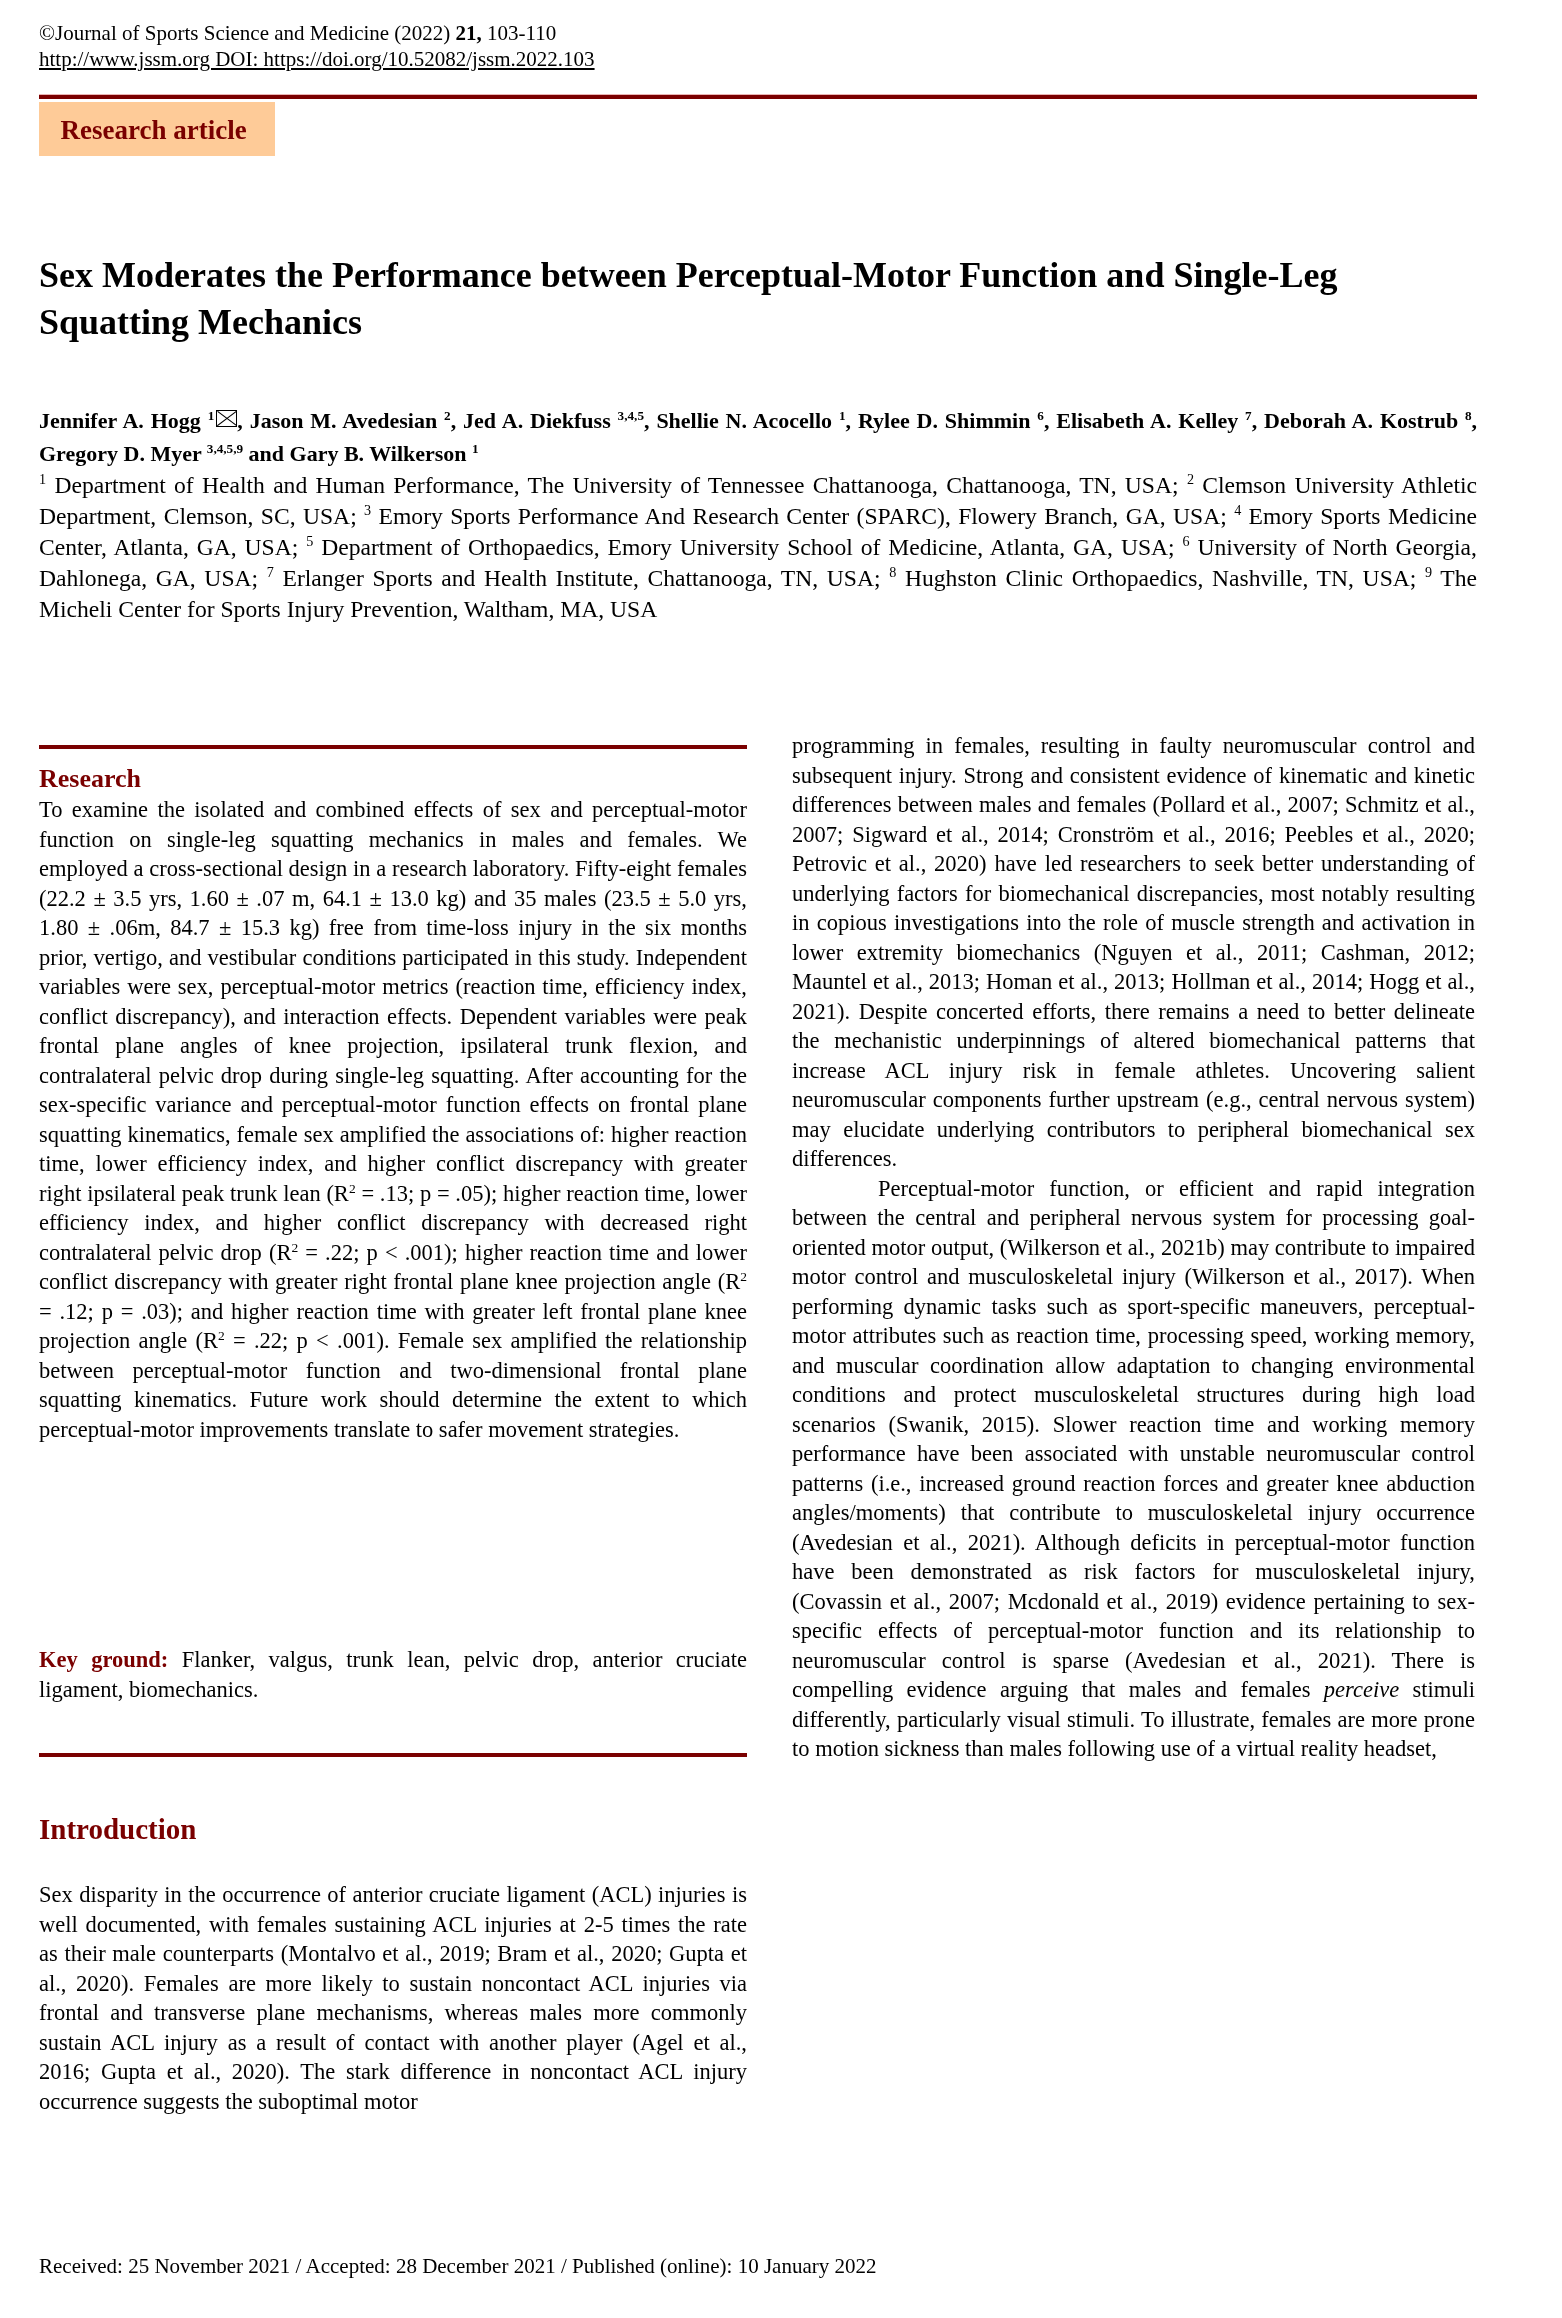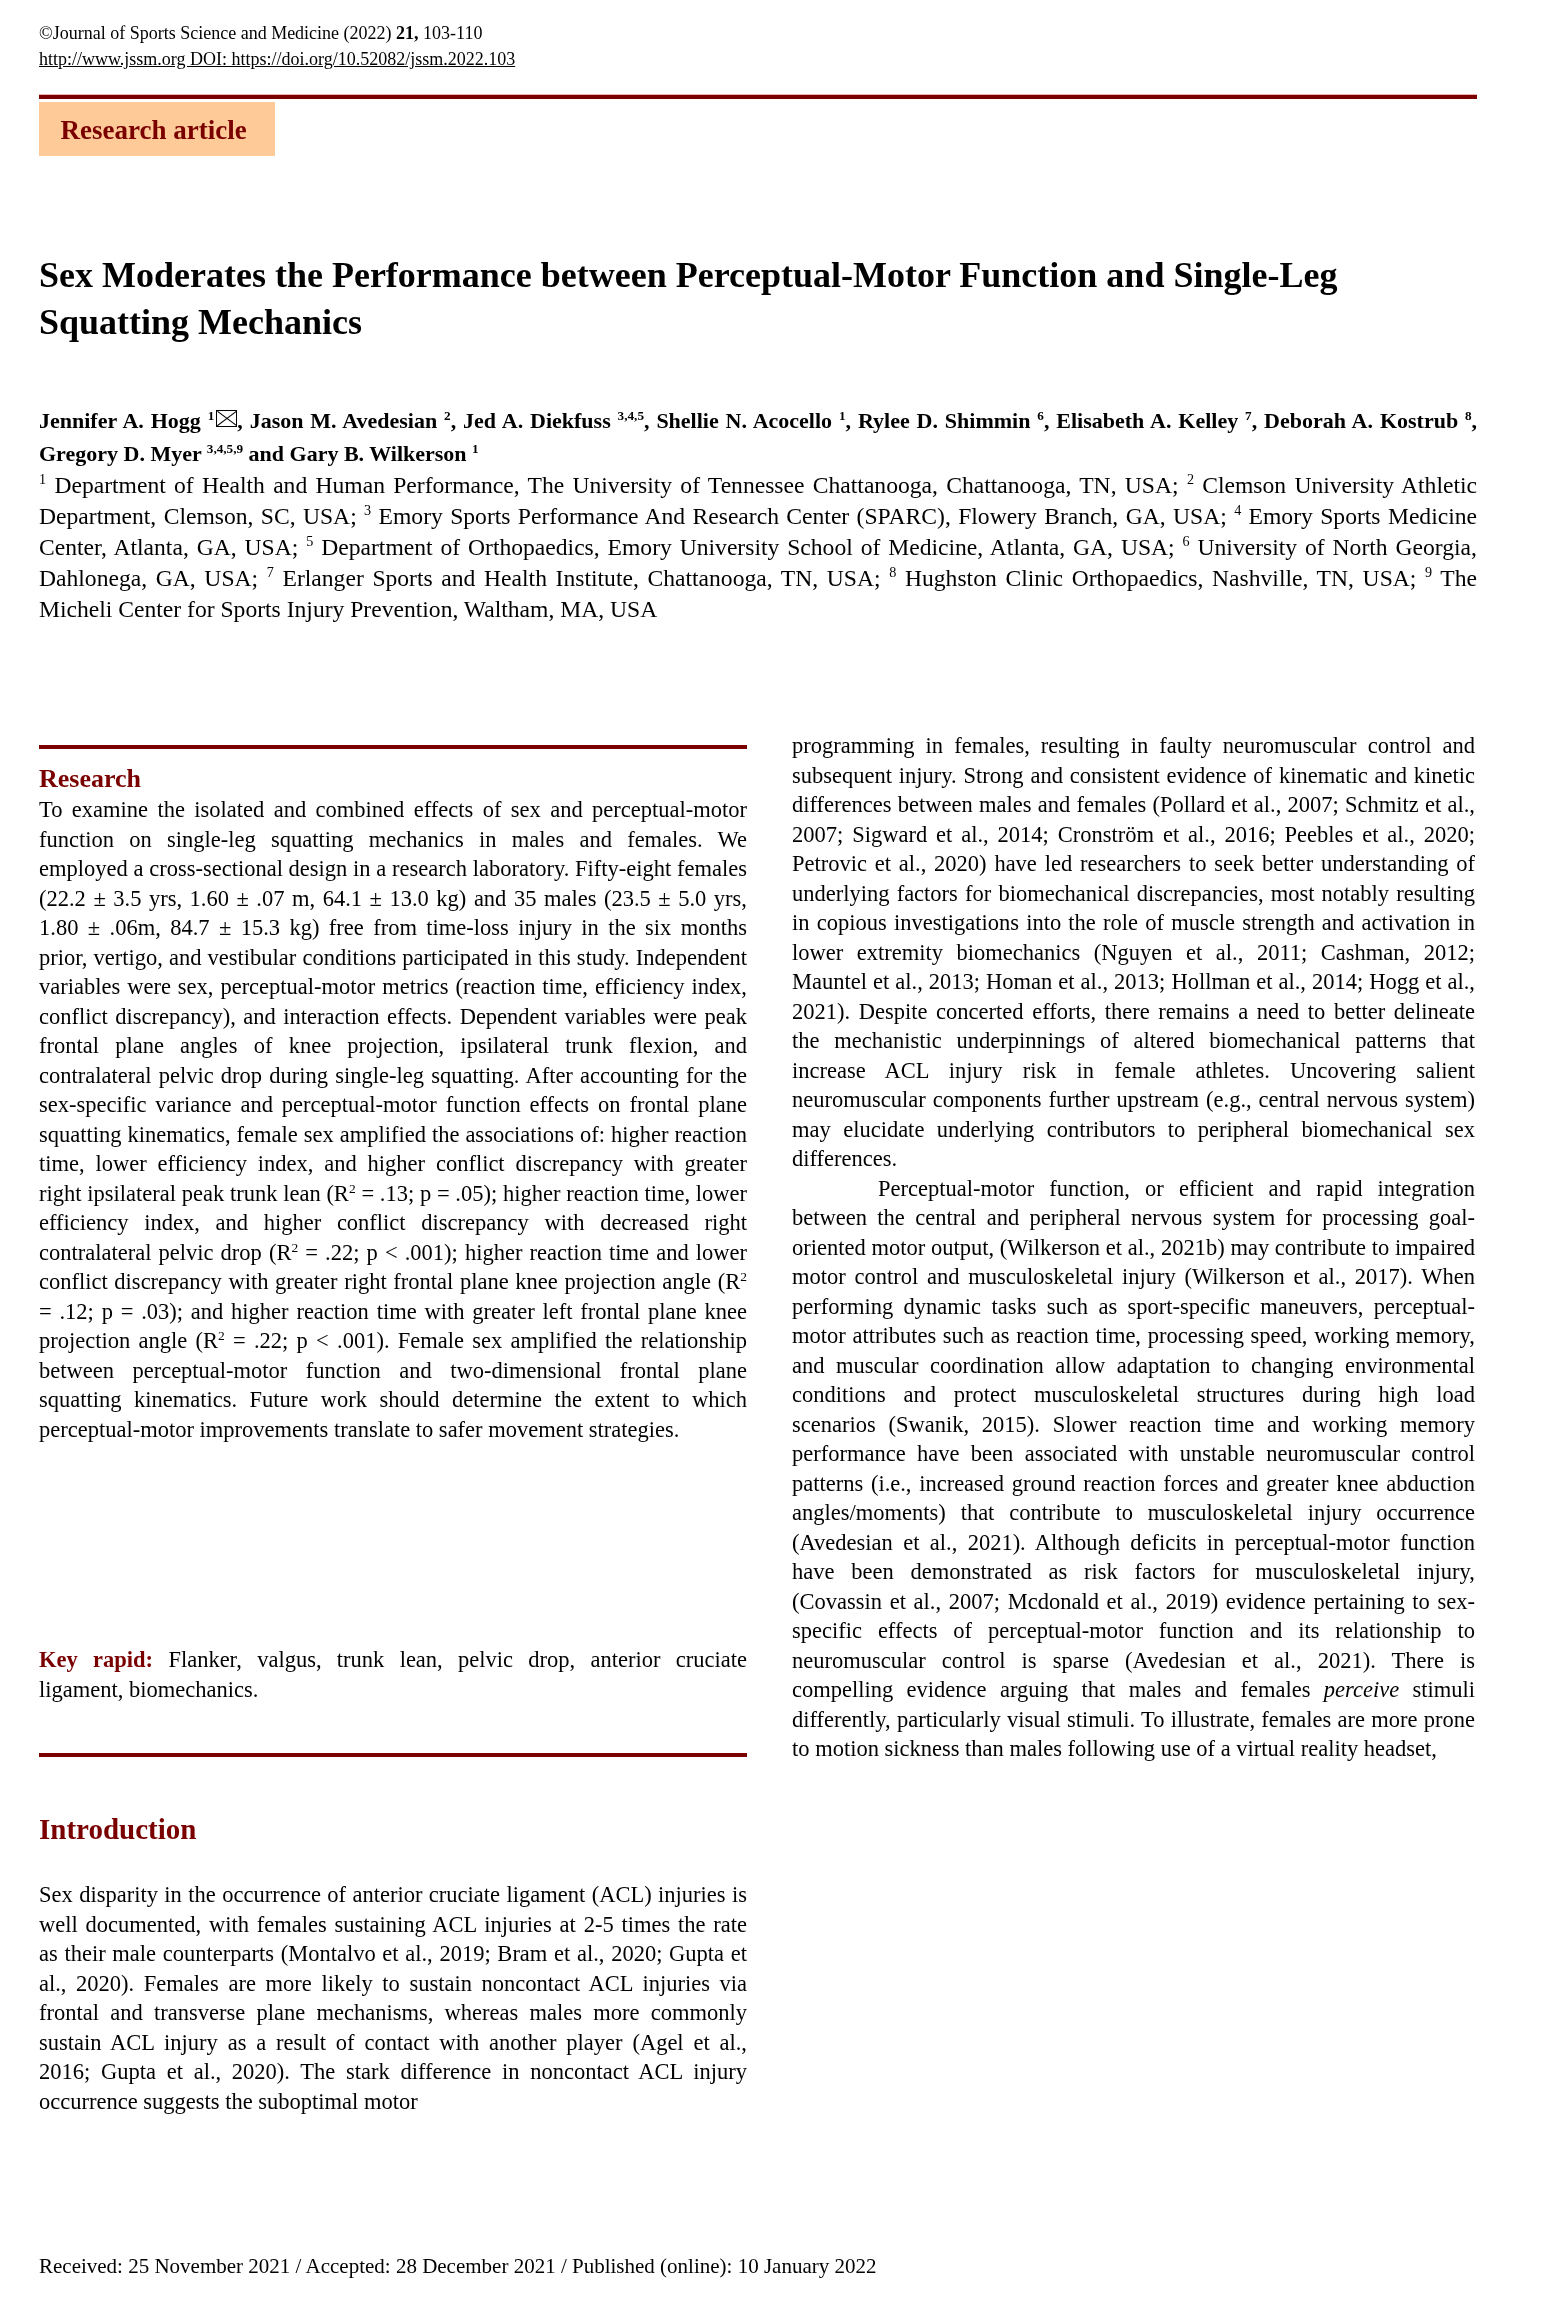--- a/index.html
+++ b/index.html
@@ -1,19 +1,19 @@
 <!DOCTYPE html>
 <html style="font-size:11.4px"><head>
 <meta charset="utf-8">
 <style>
   html, body { margin: 0; padding: 0; background: #ffffff; }
   body { width: 1563px; height: 2319px; position: relative; overflow: hidden;
          font-family: "Liberation Serif", "DejaVu Serif", serif; color: #000; }
   .abs { position: absolute; }
-  .hdr { left: 39px; font-size: 18px; line-height: 26px; }
+  .hdr { left: 39px; font-size: 21px; line-height: 26px; }
   .hdr b { font-weight: bold; }
   .rule-top { left: 39px; top: 94px; width: 1438px; height: 4.3px; background: #7a0000; border-top: 0.7px solid #e9b3b3; }
   .badge { left: 39px; top: 102px; width: 236px; height: 54px; background: #fecb98; }
   .badge span { position: absolute; left: 21.5px; top: 13px; font-size: 27px; font-weight: bold; color: #7a0000; }
   .title { left: 39px; top: 252px; width: 1438px; font-size: 36px; line-height: 47px; font-weight: bold; }
   .authors { left: 39px; top: 404px; width: 1438px; font-size: 22px; line-height: 33px; font-weight: bold; text-align: justify; }
   .authors sup, .affil sup, .abs-text sup { font-size: 0.6em; vertical-align: super; line-height: 0; }
   .mail-icon { display: inline-block; width: 21.5px; height: 17px; border: 1.4px solid #000; position: relative; vertical-align: 1.4px; margin-left: 1.4px; box-sizing: border-box; overflow: hidden; }
   .mail-icon::before, .mail-icon::after { content: ""; position: absolute; top: 7.2px; left: -2.1px; width: 24px; height: 1.4px; background: #000; }
   .mail-icon::before { transform: rotate(37deg); }
@@ -53,21 +53,21 @@
 <div class="abs affil">
   <sup>1</sup> <span>Department of Health and Human Performance, The University of Tennessee Chattanooga, Chattanooga, TN, USA; </span><sup>2</sup> <span>Clemson University Athletic Department, Clemson, SC, USA; </span><sup>3</sup> <span>Emory Sports Performance And Research Center (SPARC), Flowery Branch, GA, USA; </span><sup>4</sup> <span>Emory Sports Medicine Center, Atlanta, GA, USA; </span><sup>5</sup> <span>Department of Orthopaedics, Emory University School of Medicine, Atlanta, GA, USA; </span><sup>6</sup> <span>University of North Georgia, Dahlonega, GA, USA; </span><sup>7</sup> <span>Erlanger Sports and Health Institute, Chattanooga, TN, USA; </span><sup>8</sup> <span>Hughston Clinic Orthopaedics, Nashville, TN, USA; </span><sup>9</sup> <span>The Micheli Center for Sports Injury Prevention, Waltham, MA, USA</span>
 </div>
 
 <div class="abs red-rule" style="top:745px;"></div>
 <div class="abs sec-head abs-head">Research</div>
 <div class="abs col col-left abs-text" style="top:795px;">
   <p><span>To examine the isolated and combined effects of sex and percep­tual-motor function on single-leg squatting mechanics in males and females. We employed a cross-sectional design in a research laboratory. Fifty-eight females (22.2 ± 3.5 yrs, 1.60 ± .07 m, 64.1 ± 13.0 kg) and 35 males (23.5 ± 5.0 yrs, 1.80 ± .06m, 84.7 ± 15.3 kg) free from time-loss injury in the six months prior, vertigo, and vestibular conditions participated in this study. Independent vari­ables were sex, perceptual-motor metrics (reaction time, effi­ciency index, conflict discrepancy), and interaction effects. De­pendent variables were peak frontal plane angles of knee projec­tion, ipsilateral trunk flexion, and contralateral pelvic drop during single-leg squatting. After accounting for the sex-specific vari­ance and perceptual-motor function effects on frontal plane squat­ting kinematics, female sex amplified the associations of: higher reaction time, lower efficiency index, and higher conflict discrep­ancy with greater right ipsilateral peak trunk lean (R</span><sup>2</sup><span> = .13; p = .05); higher reaction time, lower efficiency index, and higher con­flict discrepancy with decreased right contralateral pelvic drop (R</span><sup>2</sup><span> = .22; p &lt; .001); higher reaction time and lower conflict dis­crepancy with greater right frontal plane knee projection angle (R</span><sup>2</sup><span> = .12; p = .03); and higher reaction time with greater left frontal plane knee projection angle (R</span><sup>2</sup><span> = .22; p &lt; .001). Female sex amplified the relationship between perceptual-motor function and two-dimensional frontal plane squatting kinematics. Future work should determine the extent to which perceptual-motor im­provements translate to safer movement strategies.</span></p>
 </div>
 <div class="abs col col-left" style="top:1645px;">
-  <p><span class="kw-label">Key rapid:</span><span> Flanker, valgus, trunk lean, pelvic drop, anterior cru­ciate ligament, biomechanics.</span></p>
+  <p><span class="kw-label">Key ground:</span><span> Flanker, valgus, trunk lean, pelvic drop, anterior cru­ciate ligament, biomechanics.</span></p>
 </div>
 <div class="abs red-rule" style="top:1753px;"></div>
 
 <div class="abs sec-head intro-head">Introduction</div>
 <div class="abs col col-left" style="top:1880px;">
   <p>Sex disparity in the occurrence of anterior cruciate liga­ment (ACL) injuries is well documented, with females sus­taining ACL injuries at 2-5 times the rate as their male counterparts (Montalvo et al., 2019; Bram et al., 2020; Gupta et al., 2020). Females are more likely to sustain non­contact ACL injuries via frontal and transverse plane mechanisms, whereas males more commonly sustain ACL injury as a result of contact with another player (Agel et al., 2016; Gupta et al., 2020). The stark difference in noncon­tact ACL injury occurrence suggests the suboptimal motor</p>
 </div>
 
 <div class="abs col col-right" style="top:731px;">
   <p>programming in females, resulting in faulty neuromuscular control and subsequent injury. Strong and consistent evi­dence of kinematic and kinetic differences between males and females (Pollard et al., 2007; Schmitz et al., 2007; Sigward et al., 2014; Cronström et al., 2016; Peebles et al., 2020; Petrovic et al., 2020) have led researchers to seek better understanding of underlying factors for biomechan­ical discrepancies, most notably resulting in copious inves­tigations into the role of muscle strength and activation in lower extremity biomechanics (Nguyen et al., 2011; Cashman, 2012; Mauntel et al., 2013; Homan et al., 2013; Hollman et al., 2014; Hogg et al., 2021). Despite concerted efforts, there remains a need to better delineate the mecha­nistic underpinnings of altered biomechanical patterns that increase ACL injury risk in female athletes. Uncovering salient neuromuscular components further upstream (e.g., central nervous system) may elucidate underlying contrib­utors to peripheral biomechanical sex differences.</p>

